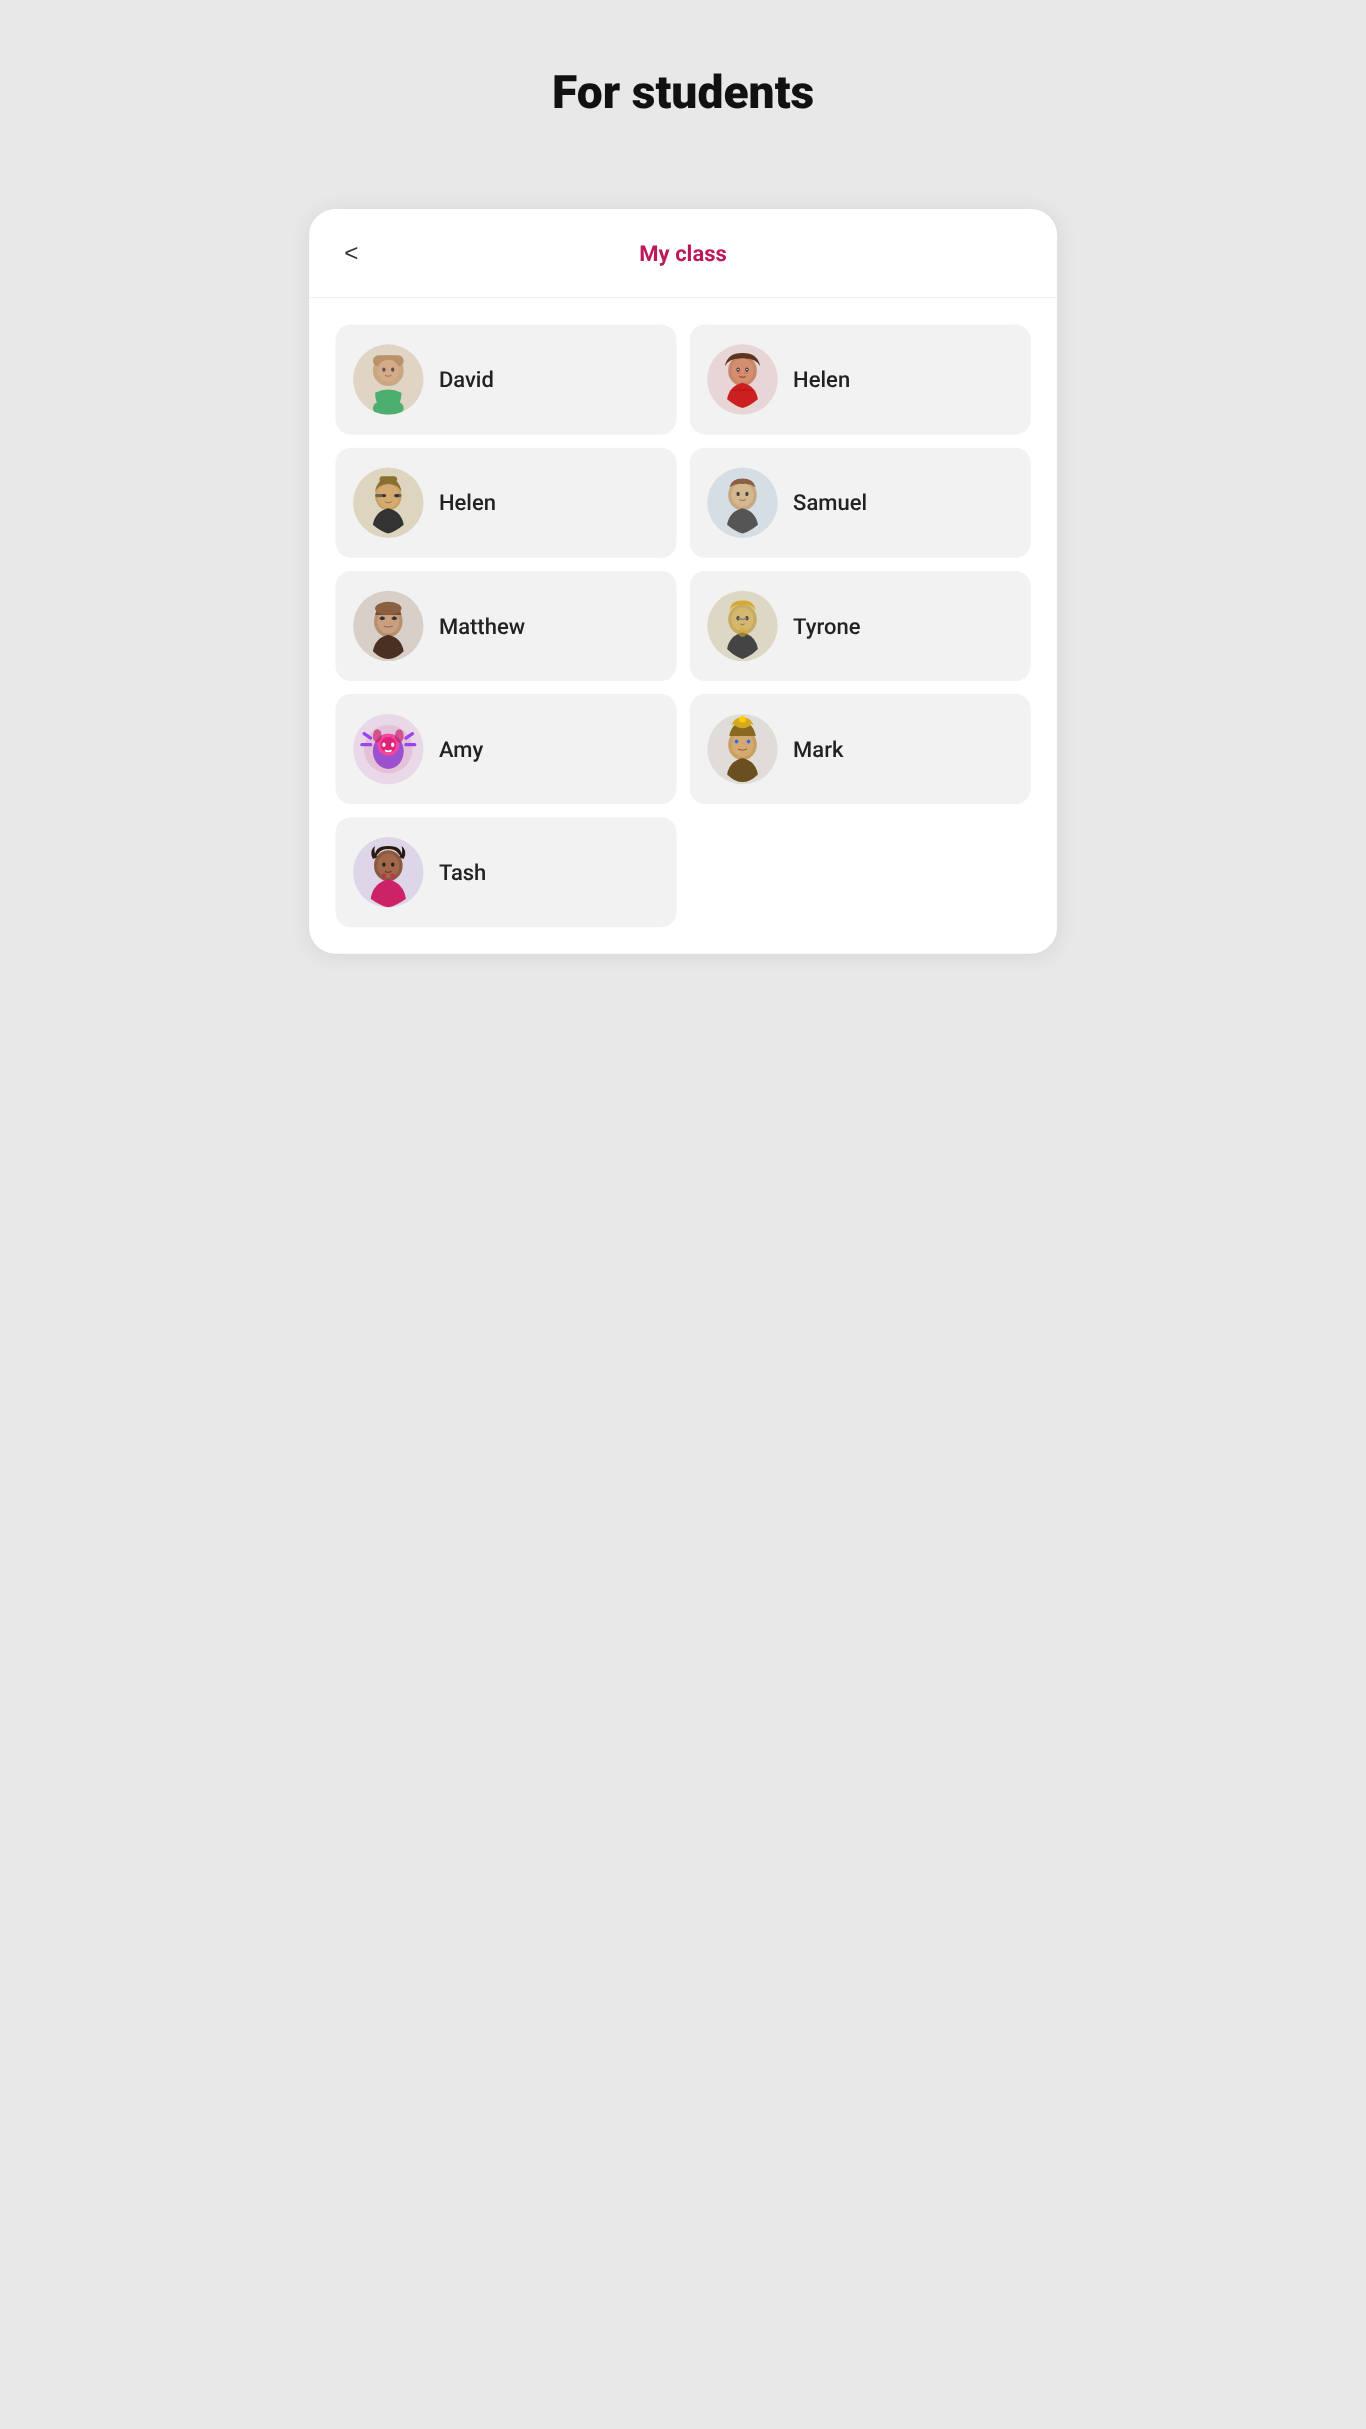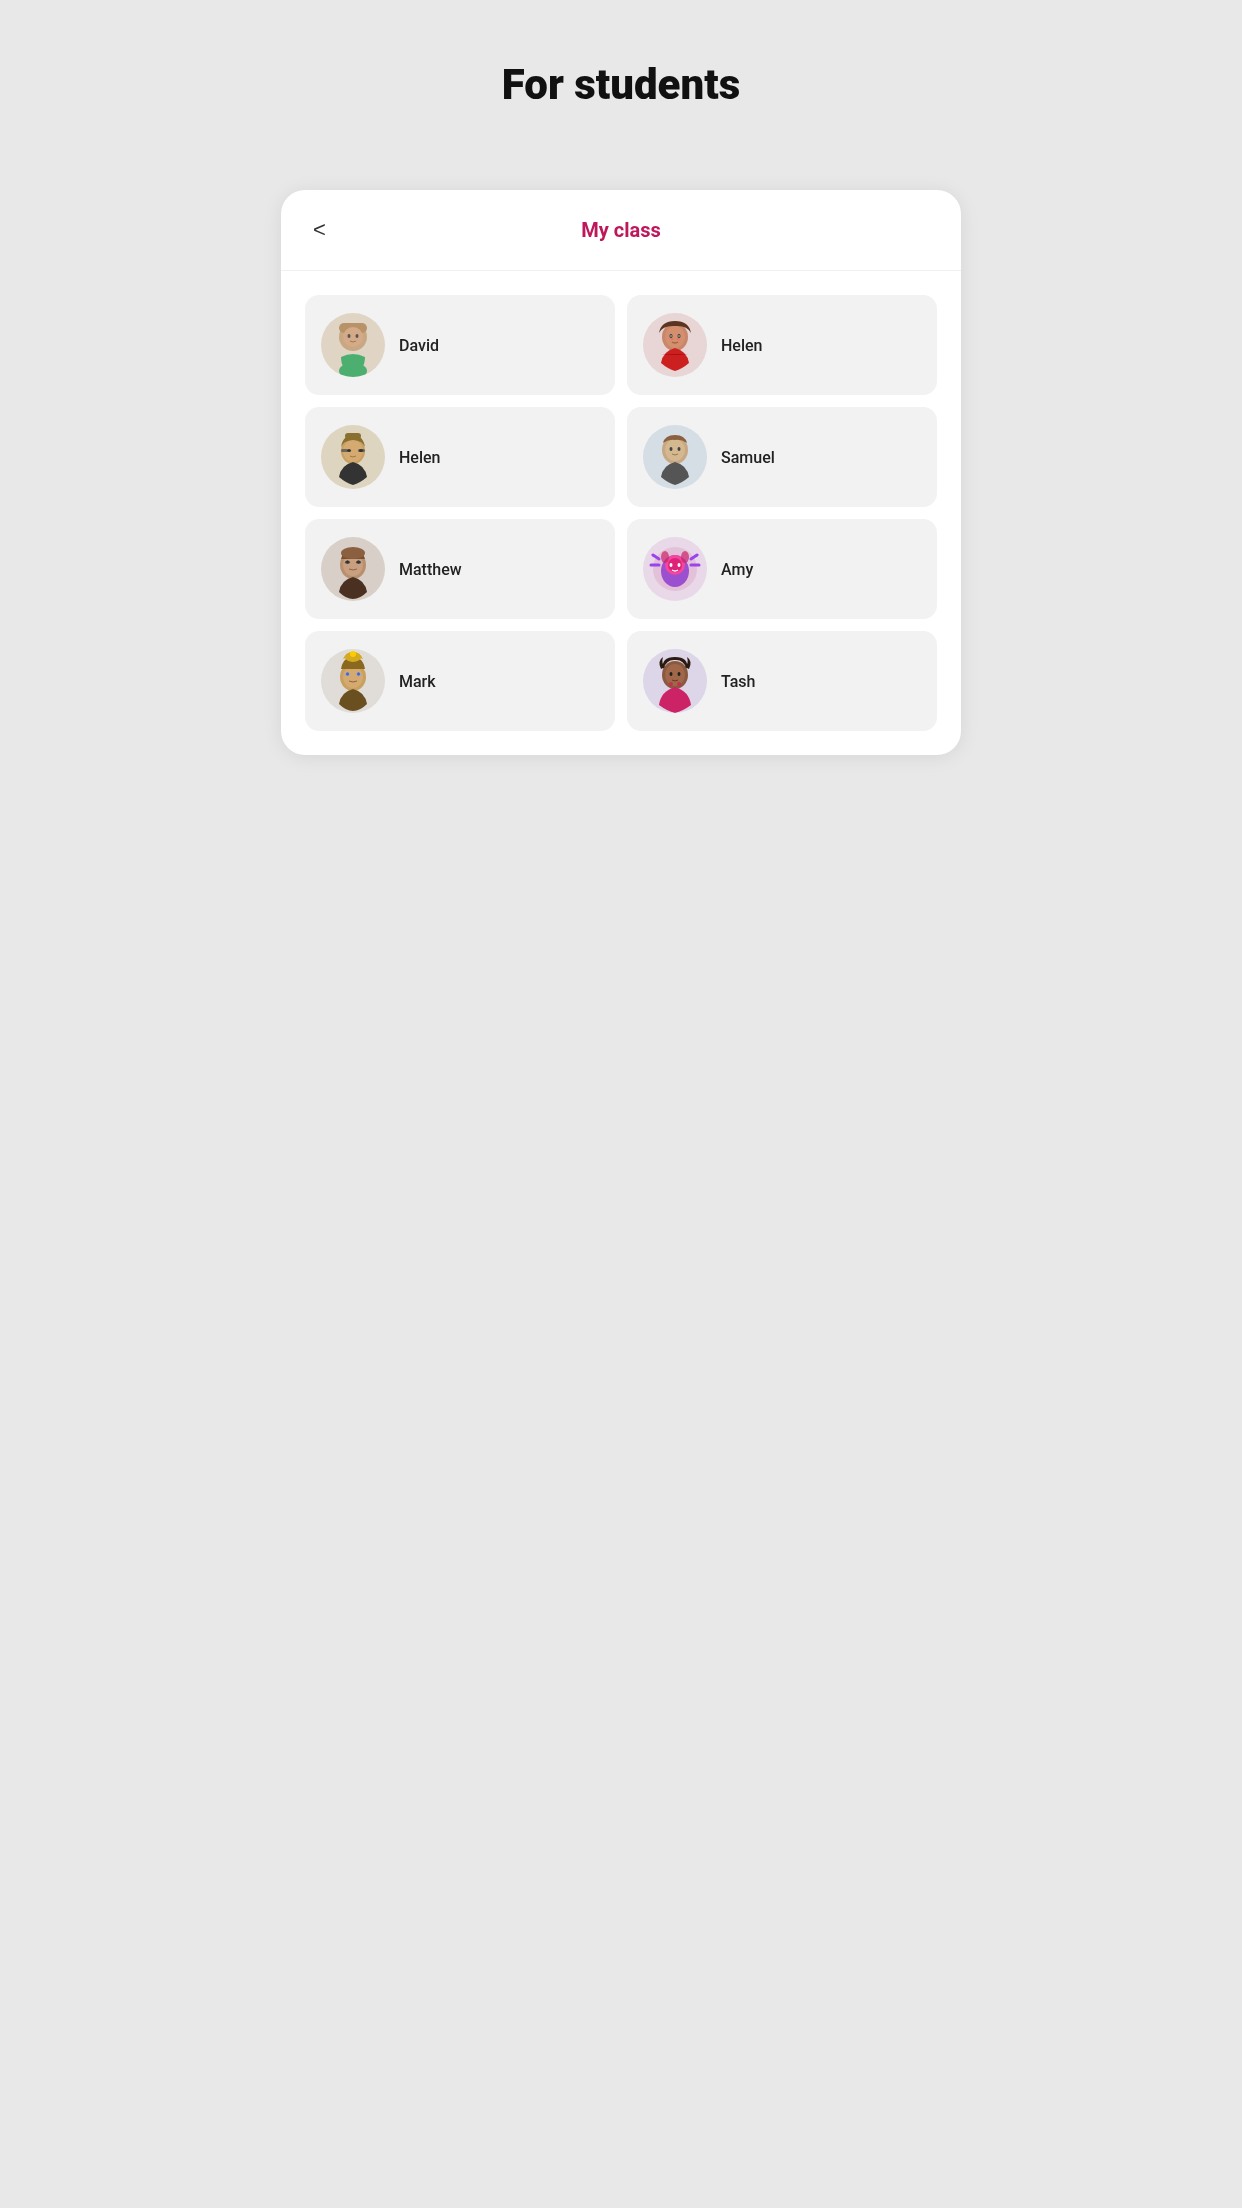--- a/index.html
+++ b/index.html
@@ -87,21 +87,21 @@
       display: flex;
       align-items: center;
       justify-content: center;
       font-size: 40px;
       flex-shrink: 0;
       overflow: hidden;
       position: relative;
     }
 
     .student-name {
-      font-size: 16px;
+      font-size: 20px;
       font-weight: 500;
       color: #222;
     }
 
     
     .avatar-david {
       background: #e0d5c5;
     }
     .avatar-helen {
       background: #e8d5d5;
@@ -222,20 +222,36 @@
     <ellipse cx="32" cy="16" rx="12" ry="6" fill="#8a6040"></ellipse>
     <rect x="24" y="24" width="5" height="2.5" rx="1.2" fill="#444" opacity="0.9"></rect>
     <rect x="35" y="24" width="5" height="2.5" rx="1.2" fill="#444" opacity="0.9"></rect>
     <ellipse cx="26.5" cy="25" rx="1.5" ry="1.8" fill="#333"></ellipse>
     <ellipse cx="37.5" cy="25" rx="1.5" ry="1.8" fill="#333"></ellipse>
     <path d="M28 32 Q32 34 36 32" stroke="#906050" fill="none" stroke-width="1"></path>
     <path d="M32 40 Q20 43 18 55 Q25 62 32 62 Q39 62 46 55 Q44 43 32 40Z" fill="#4a3020"></path>
   </svg>
         </div>
         <span class="student-name">Matthew</span>
+      </div>
+      <div class="student-card">
+        <div class="avatar avatar-tyrone">
+          <svg viewBox="0 0 64 64" xmlns="http://www.w3.org/2000/svg" width="64" height="64">
+    <ellipse cx="32" cy="26" rx="13" ry="14" fill="#c8aa60"></ellipse>
+    <ellipse cx="32" cy="26" rx="10" ry="11" fill="#d4b870"></ellipse>
+    <path d="M20 18 Q22 8 32 9 Q42 8 44 18 Q40 12 32 13 Q24 12 20 18Z" fill="#d4aa30"></path>
+    <ellipse cx="28" cy="25" rx="1.5" ry="2" fill="#444"></ellipse>
+    <ellipse cx="36" cy="25" rx="1.5" ry="2" fill="#444"></ellipse>
+    <path d="M28 25 Q32 27 36 25" stroke="#888" fill="none" stroke-width="1.5"></path>
+    <path d="M30 30 Q32 32 34 30" stroke="#a08040" fill="none" stroke-width="1"></path>
+    <path d="M32 38 Q20 41 18 53 Q25 60 32 62 Q39 60 46 53 Q44 41 32 38Z" fill="#444"></path>
+    <circle cx="32" cy="38" r="4" fill="#d4aa30" opacity="0.6"></circle>
+  </svg>
+        </div>
+        <span class="student-name">Tyrone</span>
       </div>
       <div class="student-card">
         <div class="avatar avatar-amy">
           <svg viewBox="0 0 64 64" xmlns="http://www.w3.org/2000/svg" width="64" height="64">
     <circle cx="32" cy="32" r="22" fill="#cc4488" opacity="0.15"></circle>
     <ellipse cx="32" cy="34" rx="14" ry="16" fill="#8833cc" opacity="0.8"></ellipse>
     <circle cx="32" cy="28" r="10" fill="#ff4499" opacity="0.9"></circle>
     <circle cx="32" cy="28" r="7" fill="#dd2277"></circle>
     <ellipse cx="28" cy="28" rx="1.5" ry="2" fill="#fff"></ellipse>
     <ellipse cx="36" cy="28" rx="1.5" ry="2" fill="#fff"></ellipse>

